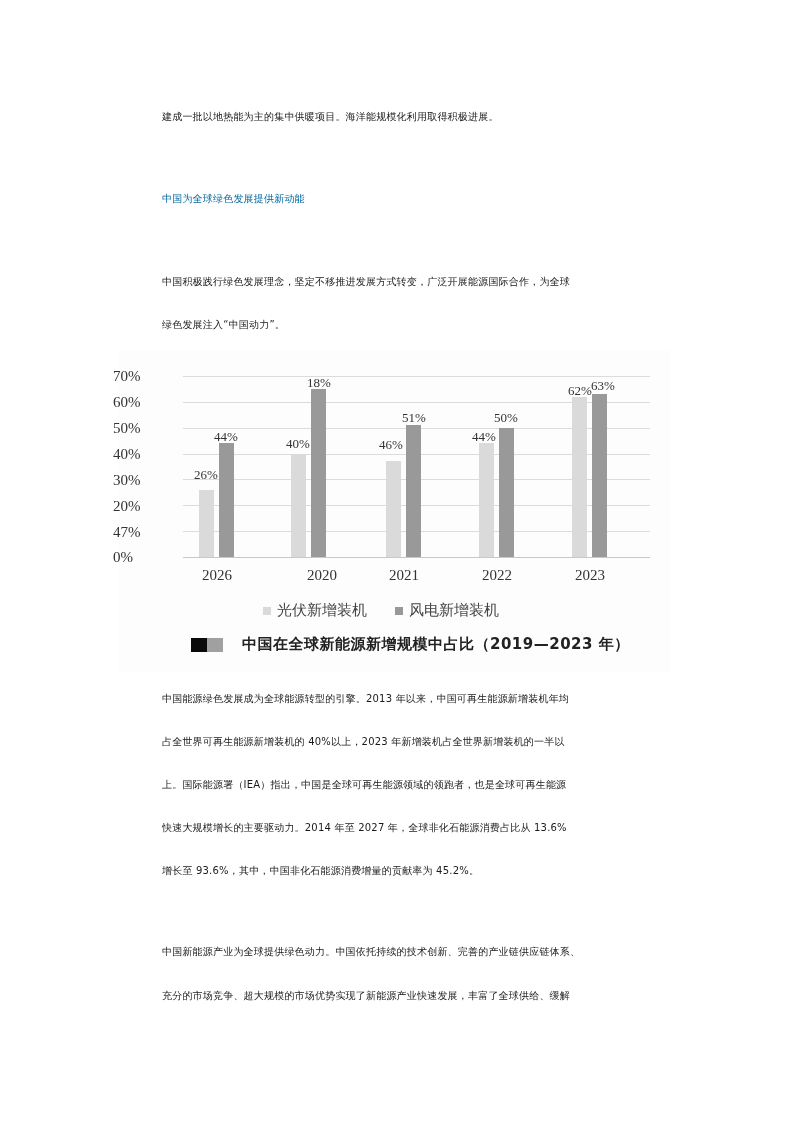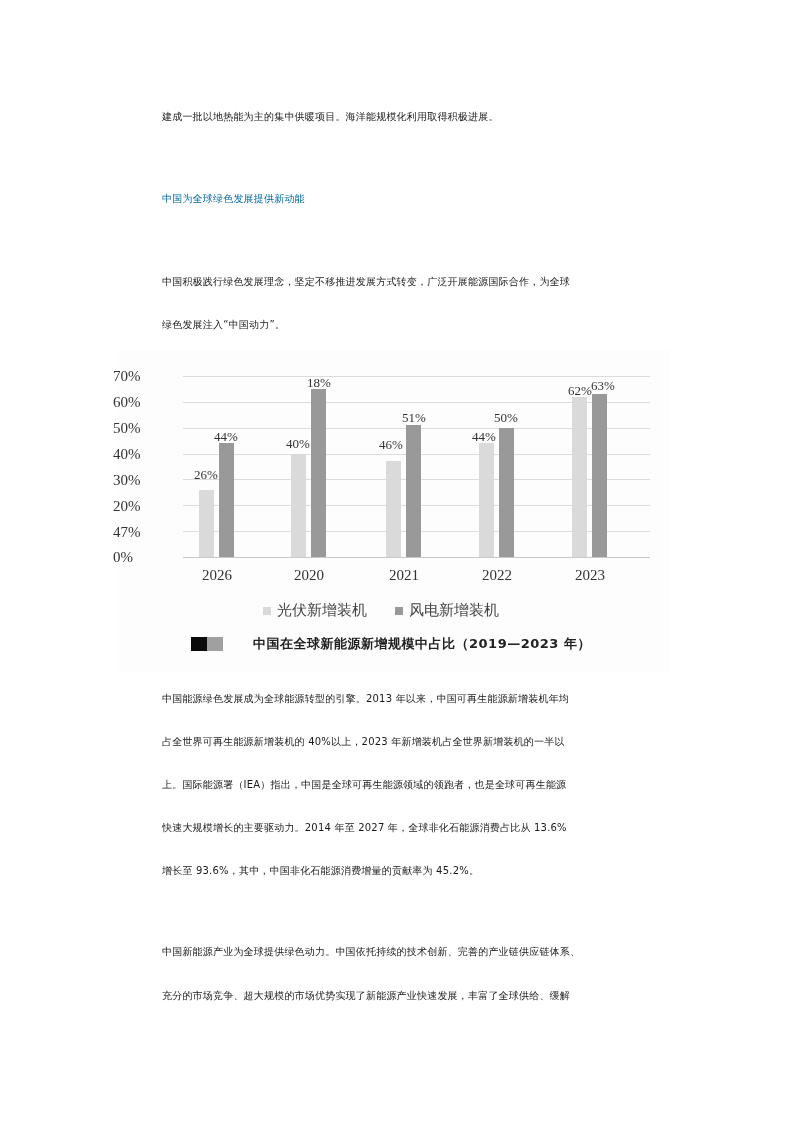--- a/index.html
+++ b/index.html
@@ -14,21 +14,21 @@
   .bar { position: absolute; }
   .bar.pv { background: #dadada; }
   .bar.wind { background: #999999; }
   .vlabel { position: absolute; font-family: "Liberation Serif", "DejaVu Serif", serif; font-size: 13px; color: #333; width: 40px; text-align: center; line-height: 14px; }
   .xlabel { position: absolute; font-family: "Liberation Serif", "DejaVu Serif", serif; font-size: 15px; color: #333; width: 60px; text-align: center; line-height: 16px; }
   .legend { position: absolute; font-family: "Liberation Serif", "DejaVu Serif", serif; font-size: 15px; color: #444; display: flex; align-items: center; gap: 6px; }
   .legend .sw { width: 8px; height: 8px; display: inline-block; }
   .caption { position: absolute; left: 73px; top: 285px; display: flex; align-items: center; }
   .caption .blk { width: 16px; height: 14px; background: #0a0a0a; display: inline-block; }
   .caption .gry { width: 16px; height: 14px; background: #a0a0a0; display: inline-block; }
-  .caption .txt { margin-left: 30px; font-size: 13px; font-weight: bold; color: #222; letter-spacing: 0.5px; }
+  .caption .txt { margin-left: 19px; font-size: 15px; font-weight: bold; color: #222; letter-spacing: 0.5px; }
 </style>
 </head>
 <body>
 
 <div class="line" style="top:108px">建成一批以地热能为主的集中供暖项目。海洋能规模化利用取得积极进展。</div>
 <div class="line heading" style="top:190px">中国为全球绿色发展提供新动能</div>
 <div class="line" style="top:273px">中国积极践行绿色发展理念，坚定不移推进发展方式转变，广泛开展能源国际合作，为全球</div>
 <div class="line" style="top:316px">绿色发展注入“中国动力”。</div>
 
 <div class="chart-wrap">
@@ -71,21 +71,21 @@
   <div class="bar wind" style="left:381px; width:15px; top:78px; height:129px"></div>
   <div class="vlabel" style="left:346px; top:80px">44%</div>
   <div class="vlabel" style="left:368px; top:61px">50%</div>
 
   <div class="bar pv" style="left:454px; width:15px; top:47px; height:160px"></div>
   <div class="bar wind" style="left:474px; width:15px; top:44px; height:163px"></div>
   <div class="vlabel" style="left:442px; top:34px">62%</div>
   <div class="vlabel" style="left:465px; top:29px">63%</div>
 
   <div class="xlabel" style="left:69px; top:217px">2026</div>
-  <div class="xlabel" style="left:161px; top:217px">2020</div>
+  <div class="xlabel" style="left:174px; top:217px">2020</div>
   <div class="xlabel" style="left:256px; top:217px">2021</div>
   <div class="xlabel" style="left:349px; top:217px">2022</div>
   <div class="xlabel" style="left:442px; top:217px">2023</div>
 
   <div class="legend" style="left:145px; top:251px">
     <span class="sw" style="background:#dadada"></span>
     <span>光伏新增装机</span>
   </div>
   <div class="legend" style="left:277px; top:251px">
     <span class="sw" style="background:#999999"></span>

